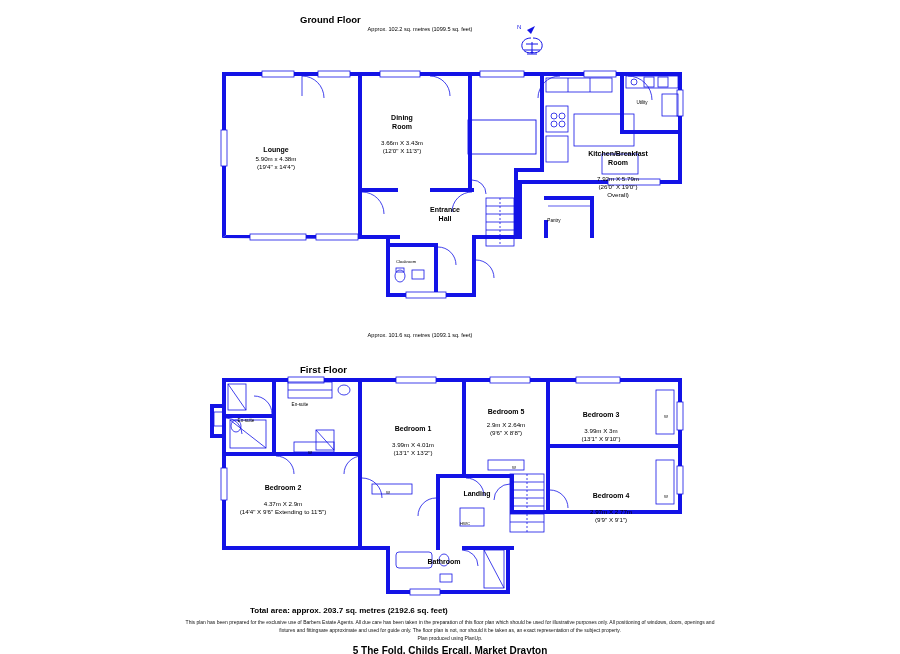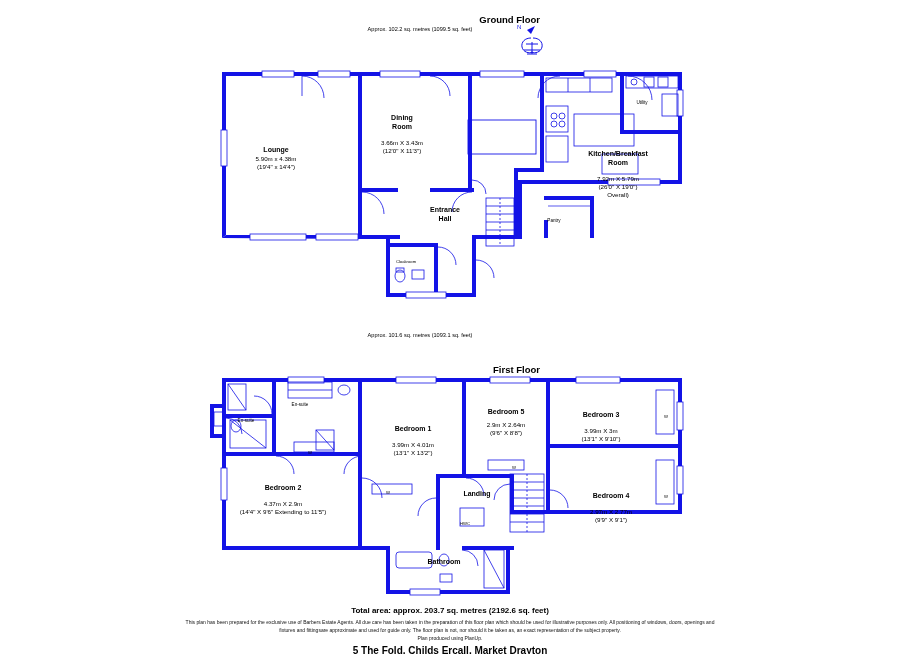--- a/index.html
+++ b/index.html
@@ -3,28 +3,28 @@
 <meta charset="utf-8">
 <style>
   html,body{margin:0;padding:0;}
   body{
     width:900px;height:654px;background:#ffffff;
     font-family:"Liberation Sans",sans-serif;
     color:#000;position:relative;overflow:hidden;
   }
   .stage{position:absolute;left:0;top:0;width:900px;height:654px;}
   .abs{position:absolute;}
-  .ttl{font-size:9.5px;font-weight:bold;text-align:right;}
+  .ttl{font-size:9.5px;font-weight:bold;text-align:left;}
   .sub{font-size:5.6px;text-align:center;}
   .rm{font-size:7px;font-weight:bold;text-align:center;line-height:1.25;}
   .dim{font-size:6.2px;text-align:center;line-height:1.3;}
   .tiny{font-size:4.6px;text-align:center;line-height:1.25;}
   .tiny2{font-size:4.2px;text-align:center;line-height:1.2;}
   .foot{font-size:5px;text-align:center;line-height:1.5;color:#111;}
-  .total{font-size:8px;font-weight:bold;text-align:center;}
+  .total{font-size:8px;font-weight:bold;}
   .addr{font-size:10px;font-weight:bold;text-align:center;}
   svg{display:block;}
   .lbl-box{position:absolute;}
 </style>
 </head>
 <body>
 
 <div class="stage">
 
   <div class="abs ttl" style="left:300px;top:14px;width:240px;">Ground Floor</div>

